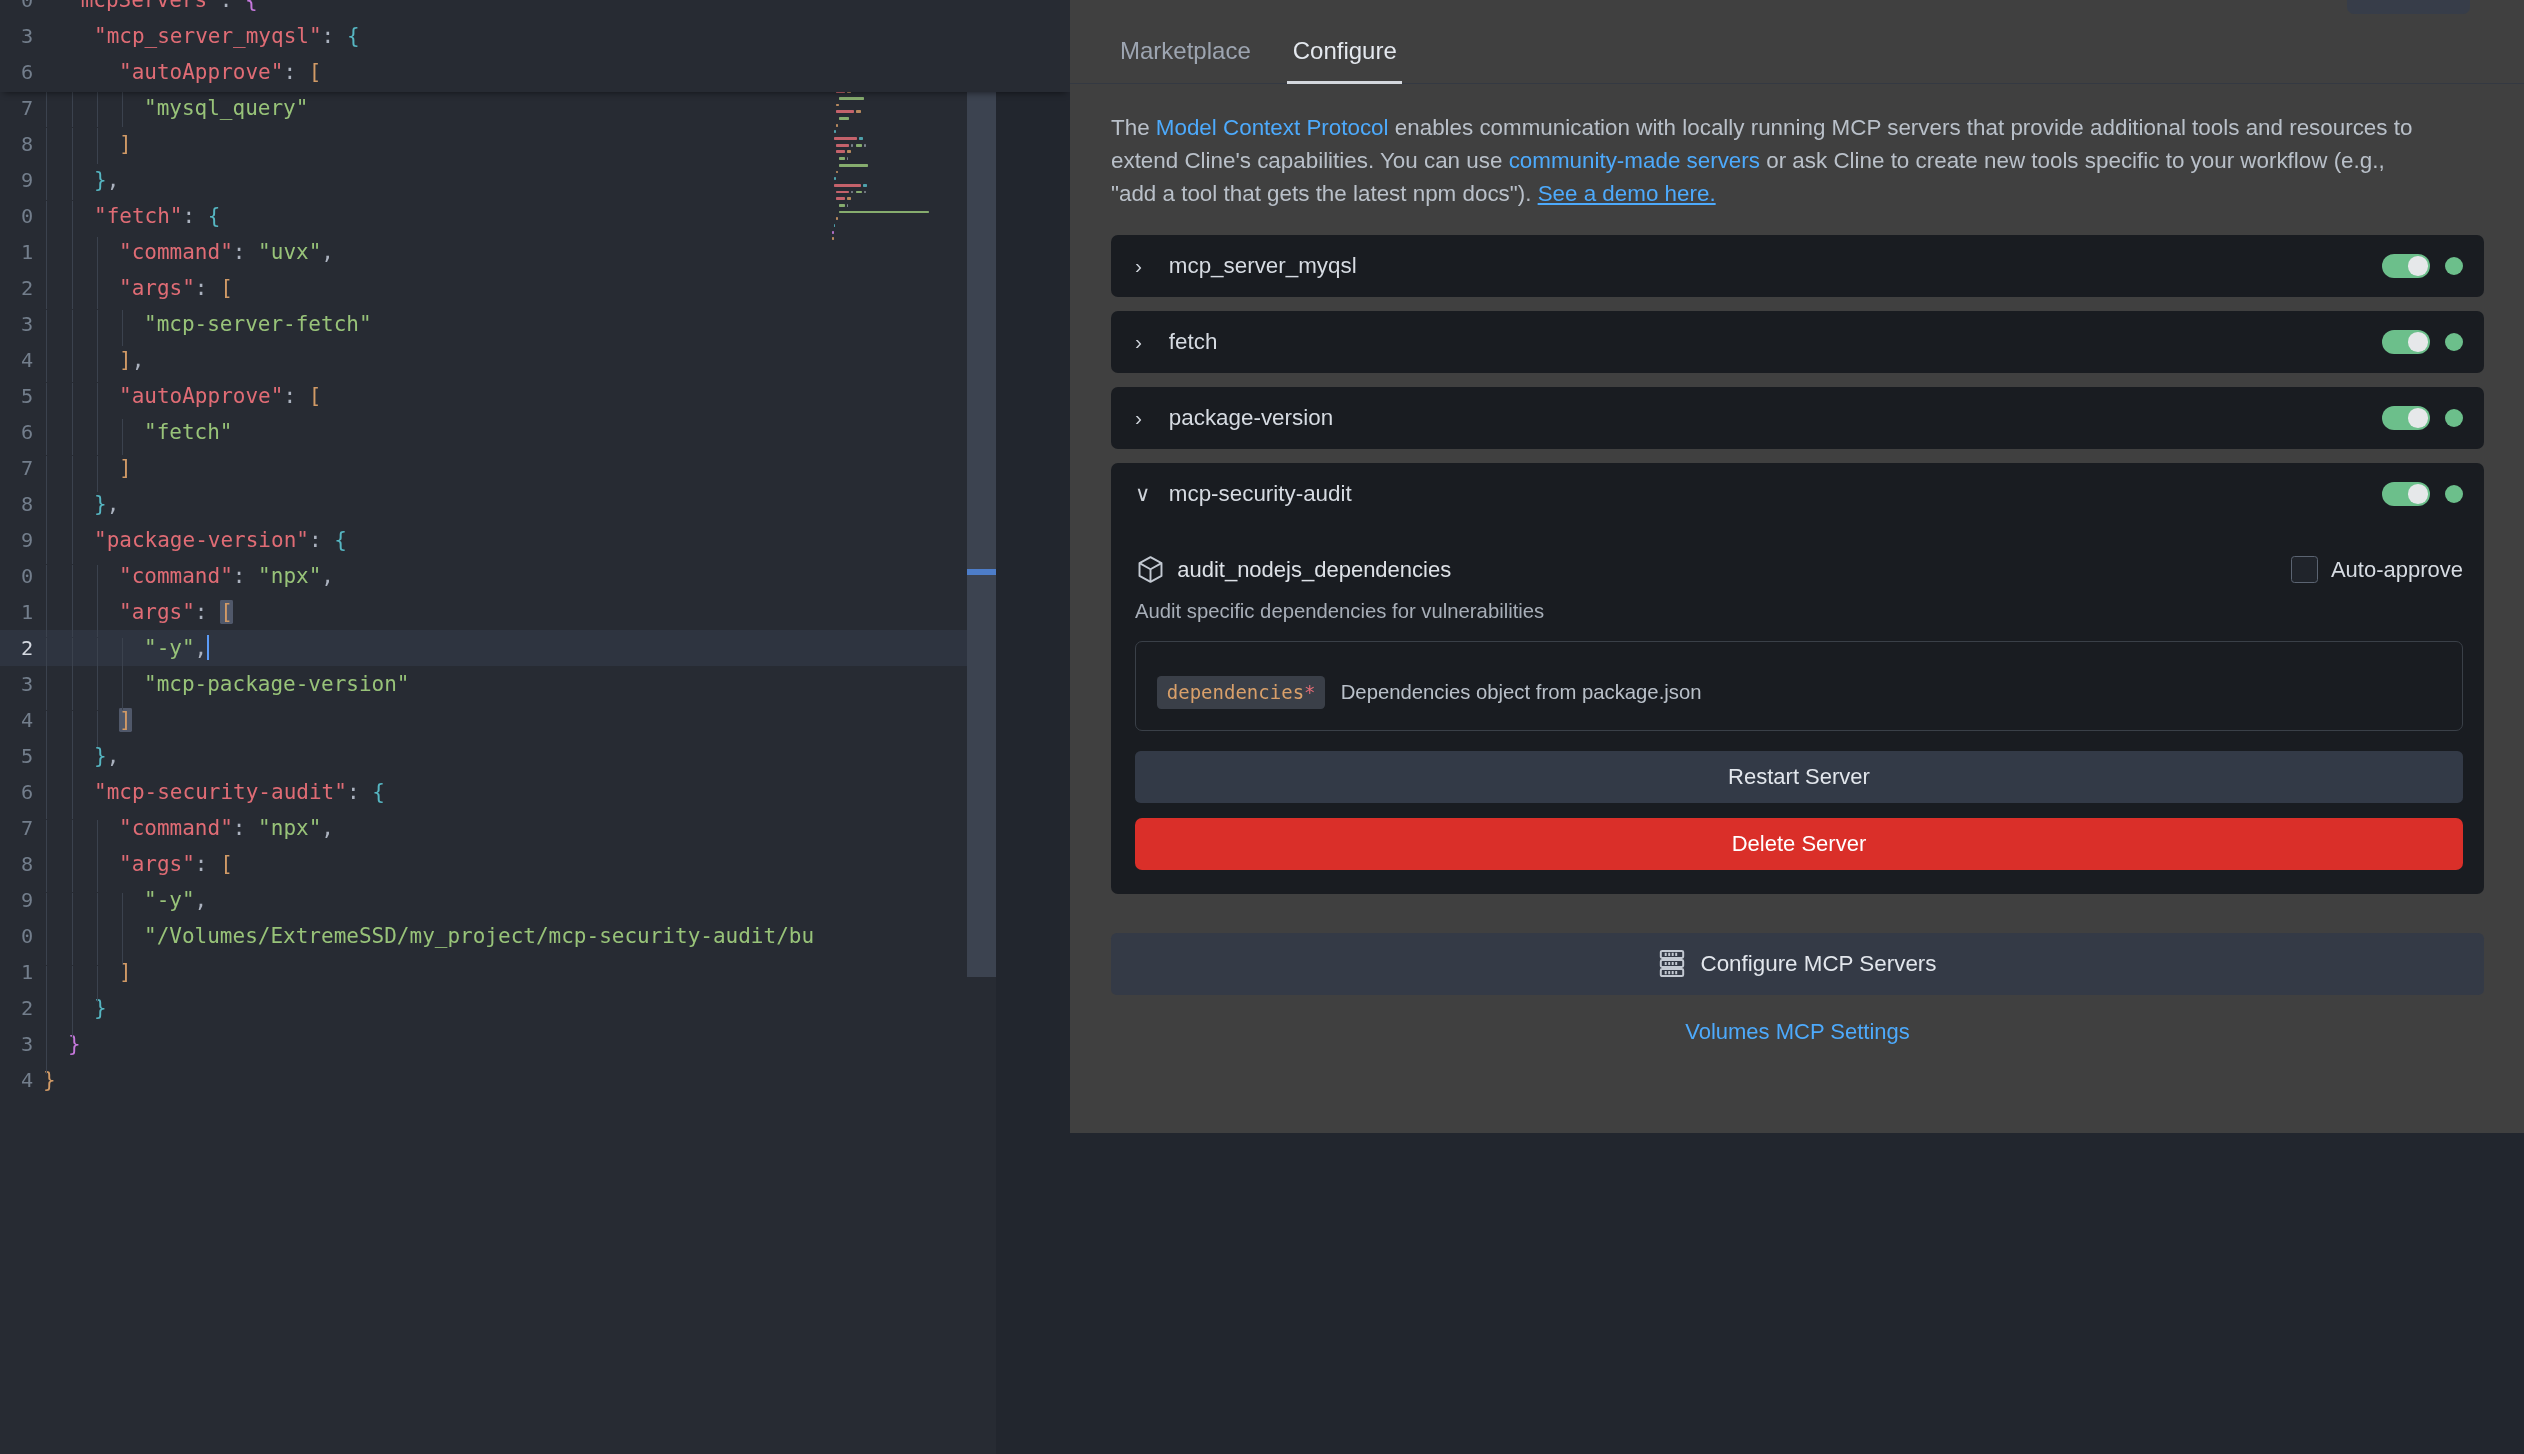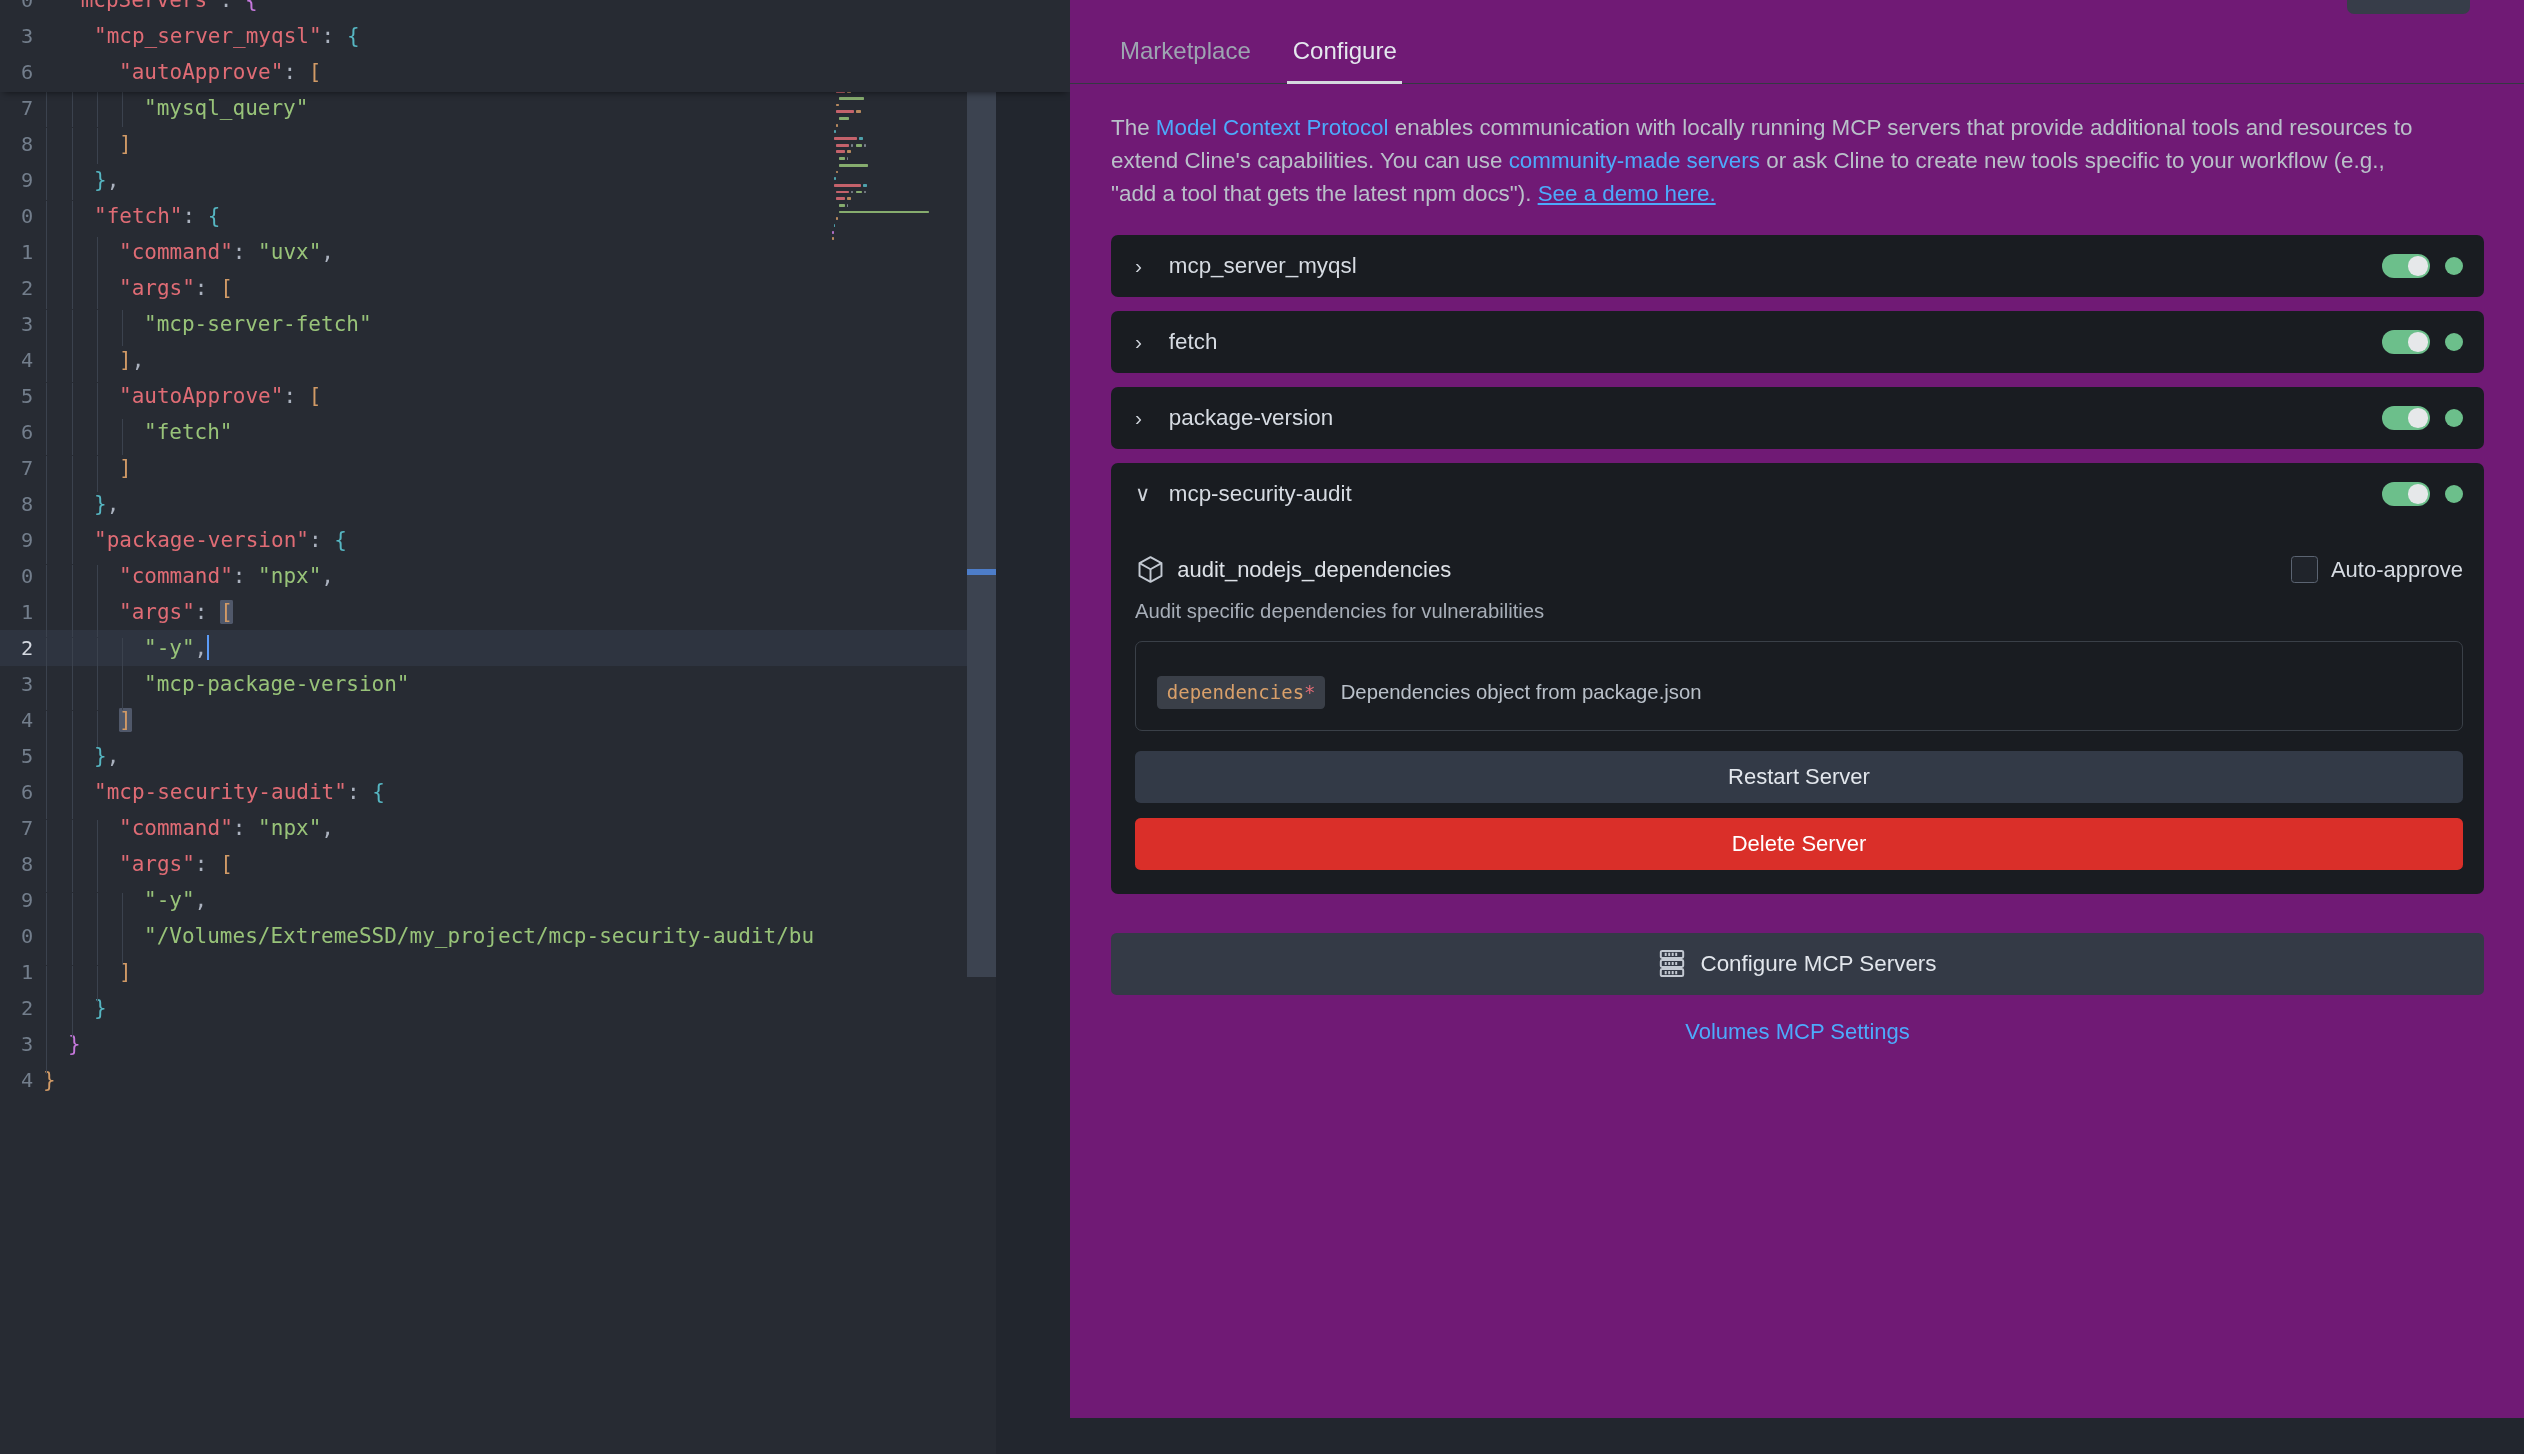--- a/index.html
+++ b/index.html
@@ -90,22 +90,22 @@
   }
   
   .edge-strip {
     position:absolute; top:0; right:0; width:74px; height:1454px;
     background:#22262e; z-index:2;
   }
 
   
   .panel {
     position: relative;
-    width: 1455px; height: 1418px;
-    background: #701a75;
+    width: 1455px; height: 1133px;
+    background: #404040;
     color: #ccd1d8;
   }
   .panel-topbtn {
     position:absolute; top:-12.6px; right:55px;
     width:123px; height:27px;
     background:#373d49; border-radius:7px;
   }
   .tabs {
     display:flex; align-items:flex-end;
     height:84px; padding-left:29px;
@@ -193,21 +193,21 @@
   }
   .param-key .req { color:#e06c75; }
   .param-desc { font-size:20.3px; color:#b9c0c9; margin-left: 15.4px; }
 
   .btn {
     display:flex; align-items:center; justify-content:center;
     height:52px; border-radius:5.6px; font-size:22px; cursor:pointer;
     margin-top: 19.6px;
   }
   .btn-restart { background:#333a47; color:#e2e6ec; }
-  .btn-delete { background:#da2f29; color:#ffffff; margin-top:15.4px; }
+  .btn-delete { background:#da2f29; color:#ffffff; margin-top:15.4px;border-radius:7px; }
 
   .footer { padding: 25px 41px 0 41px; }
   .btn-config {
     display:flex; align-items:center; justify-content:center; gap:14px;
     height:62px; border-radius:5.6px; background:#343a46; color:#e2e6ec;
     font-size:22.4px; cursor:pointer;
   }
   .rack { width:28px; height:31px; flex:0 0 28px; }
   .adv-link {
     text-align:center; margin-top: 24px;

